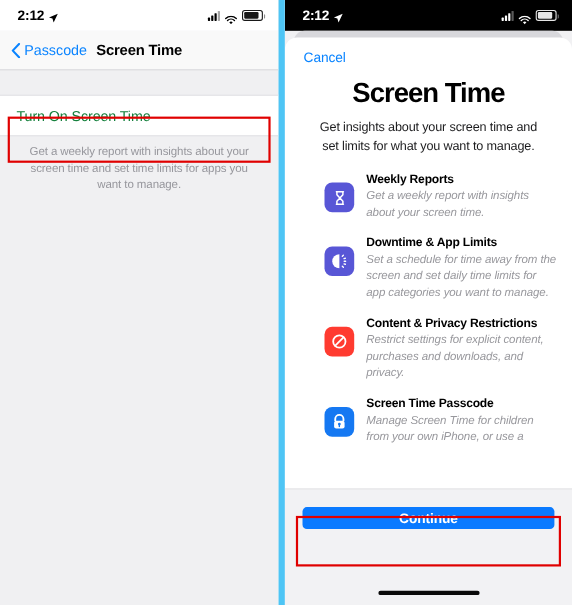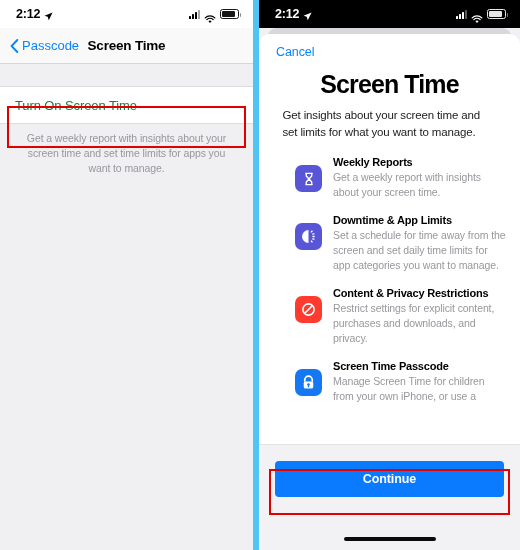--- a/index.html
+++ b/index.html
@@ -217,20 +217,21 @@
   }
   .sheet-title {
     text-align: center;
     font-size: 25px;
     font-weight: bold;
     letter-spacing: -0.9px;
     color: #000;
     margin-top: 10px;
   }
   .sheet-sub {
+    text-align: center;
     font-size: 11.5px;
     line-height: 17px;
     color: #1c1c1e;
     margin: 8px auto 0 auto;
     width: 214px;
     letter-spacing: -0.15px;
   }
   .features {
     margin-top: 14px;
     padding: 0 14px 0 16px;
@@ -258,34 +259,35 @@
     color: #000;
     letter-spacing: -0.2px;
     line-height: 15px;
   }
   .fdesc {
     font-size: 10.5px;
     line-height: 15px;
     color: #98989d;
     letter-spacing: -0.1px;
     margin-top: 0px;
+    font-style: italic;
   }
   .bottom-bar {
     position: absolute;
     left: 0; right: 0; bottom: 0;
     height: 105px;
     background: #f2f2f4;
     border-top: 0.5px solid #e3e3e6;
     z-index: 10;
   }
   .continue-btn {
     position: absolute;
     top: 16px;
     left: 16px; right: 16px;
-    height: 36px;
+    height: 20px;
     background: #0a7aff;
     border-radius: 4px;
     color: #ffffff;
     font-size: 12.5px;
     font-weight: bold;
     display: flex;
     align-items: center;
     justify-content: center;
     letter-spacing: -0.1px;
     border: none;

